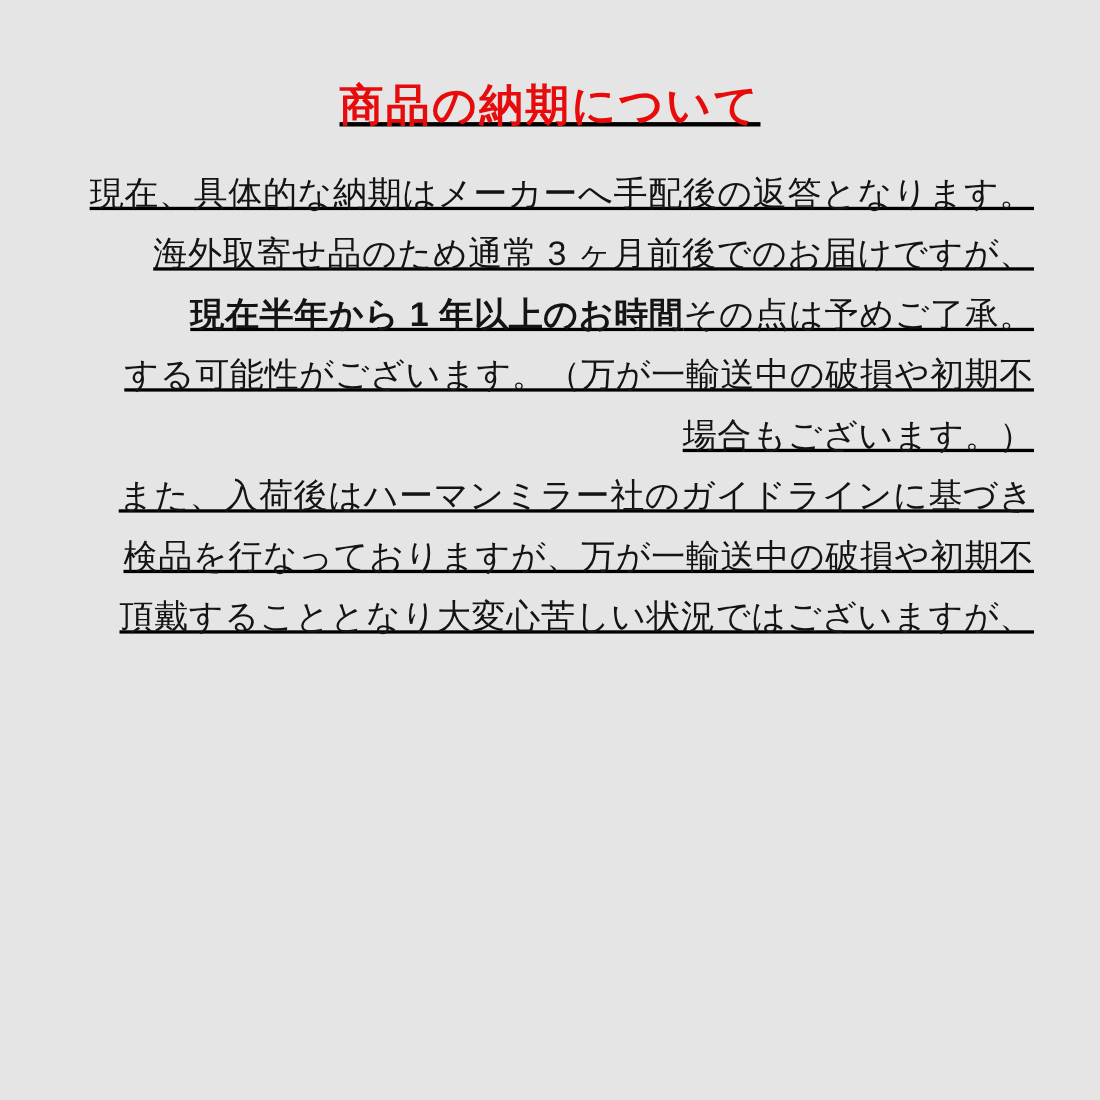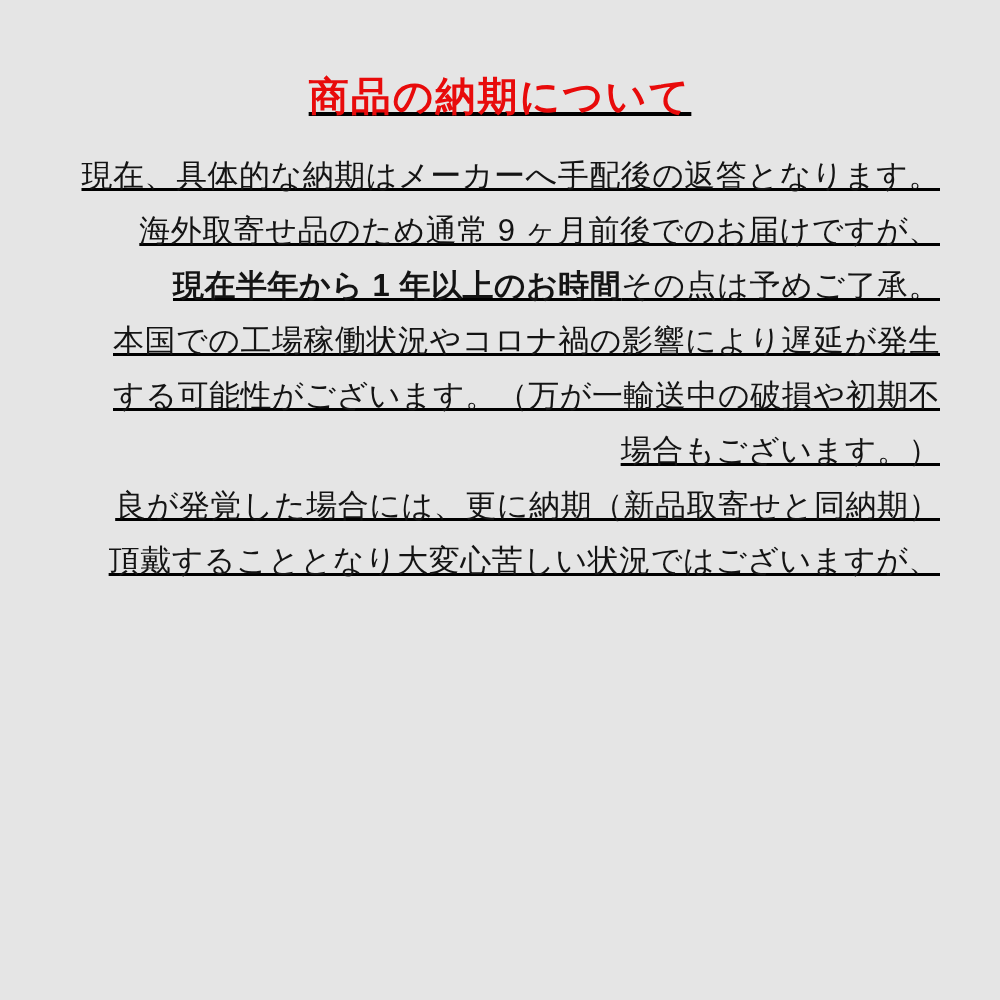--- a/index.html
+++ b/index.html
@@ -41,22 +41,22 @@
 </style>
 </head>
 <body>
 
 <div class="page">
 
   <h1 class="notice-title">商品の納期について</h1>
 
   <div class="notice-body">
     <div class="body-line">現在、具体的な納期はメーカーへ手配後の返答となります。</div>
-    <div class="body-line">海外取寄せ品のため通常 9 ヶ月前後でのお届けですが、</div>
+    <div class="body-line">海外取寄せ品のため通常 3 ヶ月前後でのお届けですが、</div>
     <div class="body-line"><span class="bold-seg">現在半年から 1 年以上のお時間</span><span>その点は予めご了承。</span></div>
-    <div class="body-line">本国での工場稼働状況やコロナ禍の影響により遅延が発生</div>
     <div class="body-line">する可能性がございます。（万が一輸送中の破損や初期不</div>
     <div class="body-line">場合もございます。）</div>
-    <div class="body-line">良が発覚した場合には、更に納期（新品取寄せと同納期）</div>
+    <div class="body-line">また、入荷後はハーマンミラー社のガイドラインに基づき</div>
+    <div class="body-line">検品を行なっておりますが、万が一輸送中の破損や初期不</div>
     <div class="body-line">頂戴することとなり大変心苦しい状況ではございますが、</div>
   </div>
 
 </div>
 
 </body></html>

